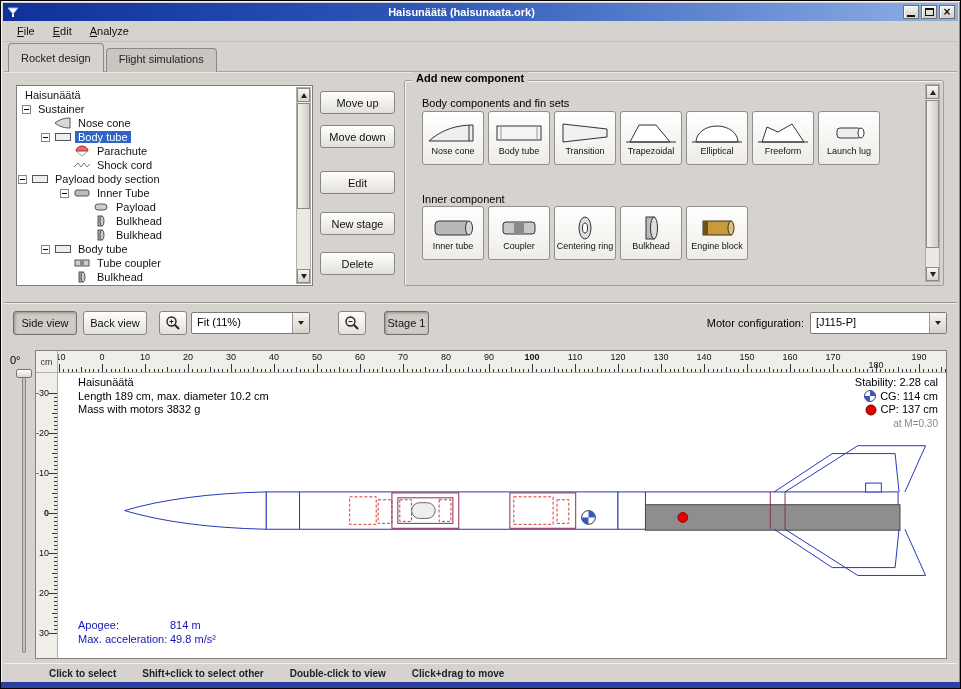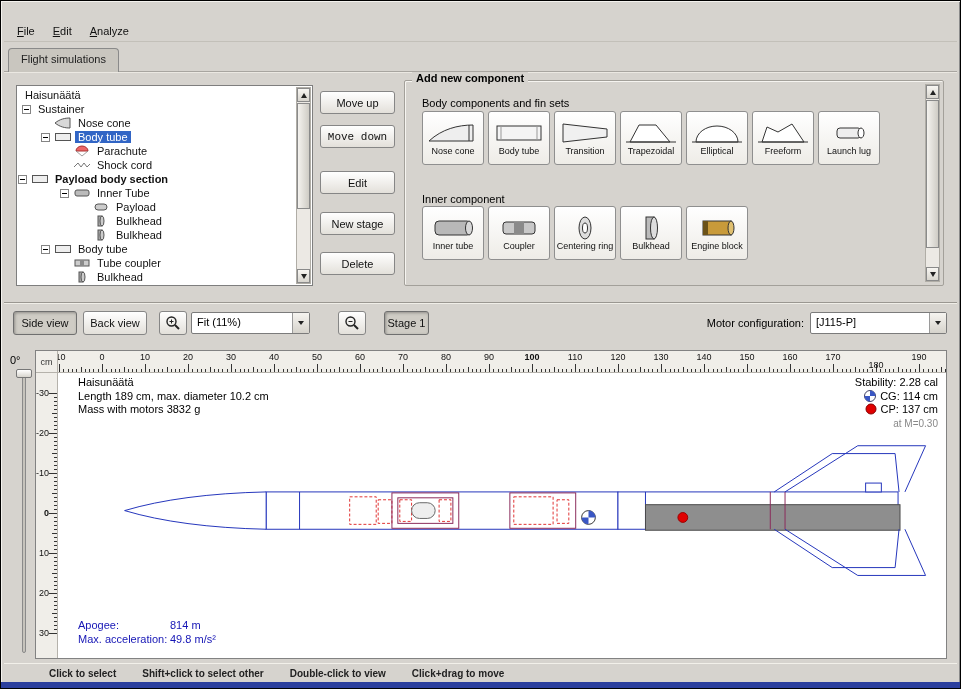--- a/index.html
+++ b/index.html
@@ -61,21 +61,21 @@
   .pal-scroll .sb-thumb{top:15px;height:148px;}
 
   
   .btn{background:linear-gradient(#ffffff,#e3e0da);border:1px solid #868686;border-radius:3px;
        display:flex;align-items:center;justify-content:center;font-size:11px;color:#111;}
   .btn.pressed{background:#cfccc5;box-shadow:inset 1px 1px 3px rgba(0,0,0,.3);border-color:#6f6f6f;}
 
   .action-col{position:absolute;left:316px;top:0;width:75px;height:100%;}
   .action-btn{position:absolute;left:0;width:75px;height:23px;}
   .action-btn:nth-child(1){top:19px;}
-  .action-btn:nth-child(2){top:53px;font-family:Liberation Mono, monospace;}
+  .action-btn:nth-child(2){top:53px;}
   .action-btn:nth-child(3){top:99px;}
   .action-btn:nth-child(4){top:140px;}
   .action-btn:nth-child(5){top:180px;}
 
   
   .groupbox{position:absolute;left:400px;right:13px;top:0;height:214px;}
   .gb-border{position:absolute;left:0;right:0;top:8px;bottom:0;border:1px solid #a3a09a;border-radius:2px;
              box-shadow:inset 1px 1px 0 #f6f4f0;}
   .gb-title{position:absolute;top:0;left:8px;background:#d6d3ce;padding:0 4px;font-weight:bold;font-size:11px;z-index:2;}
   .gb-label{position:absolute;left:18px;font-size:11px;}
@@ -122,44 +122,65 @@
   .htick{position:absolute;bottom:0;width:1px;background:#333;}
   .hlab{position:absolute;top:1px;transform:translateX(-50%);font-size:9px;color:#111;}
   .vtick{position:absolute;right:0;height:1px;background:#333;}
   .vlab{position:absolute;right:8px;font-size:9px;color:#111;}
   .bold{font-weight:bold;}
   .draw-area{position:absolute;left:22px;top:22px;right:0;bottom:0;background:#fff;overflow:hidden;}
   .rocket-svg{position:absolute;left:0;top:0;width:100%;height:100%;}
 
   .rocket-info{position:absolute;left:20px;top:3px;font-size:11px;line-height:13.5px;color:#000;}
   .stab-block{position:absolute;right:8px;top:3px;font-size:11px;}
-  .stab-row{display:flex;justify-content:flex-end;align-items:flex-start;gap:4px;line-height:13.5px;}
+  .stab-row{display:flex;justify-content:flex-end;align-items:center;gap:4px;line-height:13.5px;}
   .stab-row svg{display:block;}
   .mach{color:#888;font-size:10px;}
   .flight-stats{position:absolute;left:20px;bottom:12px;font-size:11px;line-height:14px;color:#1515b5;}
   .fs-label{display:inline-block;width:92px;}
 
   .statusbar{position:absolute;left:3px;right:3px;bottom:6px;height:19px;display:flex;align-items:center;gap:26px;
              padding-left:45px;background:#d6d3ce;border-top:1px solid #f2f0ea;}
   .hint{font-size:10px;font-weight:bold;color:#222;white-space:nowrap;}
   .bluestrip{position:absolute;left:0;right:0;bottom:0;height:6px;background:#2b3f9e;}
 </style>
 </head>
 <body>
 
 <div class="window">
 
+  <div class="titlebar">
+    <span class="win-icon">
+      <svg viewBox="0 0 14 14">
+          <path d="M2 3 L12 3 L7 9 Z" fill="#fff" stroke="#9db8e8"></path>
+          <rect x="6" y="9" width="2" height="3" fill="#fff"></rect>
+        </svg>
+    </span>
+    <span class="title-text">Haisunäätä (haisunaata.ork)</span>
+    <span class="win-btns">
+      <span class="win-btn">
+          <span class="glyph-min"></span>
+        </span>
+      <span class="win-btn">
+          <span class="glyph-max"></span>
+        </span>
+      <span class="win-btn">
+          <span class="glyph-close">×</span>
+        </span>
+    </span>
+  </div>
 
   <div class="menubar">
       <div class="menu-item"><u>F</u>ile</div>
       <div class="menu-item"><u>E</u>dit</div>
       <div class="menu-item"><u>A</u>nalyze</div>
     </div>
 
   <div class="tabstrip">
+      <div class="tab selected">Rocket design</div>
       <div class="tab">Flight simulations</div>
     </div>
 
   <div class="content-top">
 
     <div class="tree-panel">
       <div class="tree-rows">
           <div class="tree-row" style="padding-left: 4px;">
             <span class="tree-label">Haisunäätä</span>
           </div>
@@ -197,21 +218,21 @@
           </div>
           <div class="tree-row" style="padding-left: 42px;">
             <span class="expander empty"></span>
             <span class="ticon">
               <svg viewBox="0 0 18 12">
                 <path d="M1 8 L5 4 L8 8 L11 4 L14 8 L17 5" fill="none" stroke="#777"></path>
               </svg>
             </span>
             <span class="tree-label">Shock cord</span>
           </div>
-          <div class="tree-row" style=" font-weight: bold;">
+          <div class="tree-row" style="">
             <span class="expander"></span>
             <span class="ticon">
               <svg viewBox="0 0 18 12">
                 <rect x="1.5" y="2.5" width="15" height="7" fill="#eee" stroke="#555"></rect>
               </svg>
             </span>
             <span class="tree-label">Payload body section</span>
           </div>
           <div class="tree-row" style="padding-left: 42px;">
             <span class="expander"></span>

